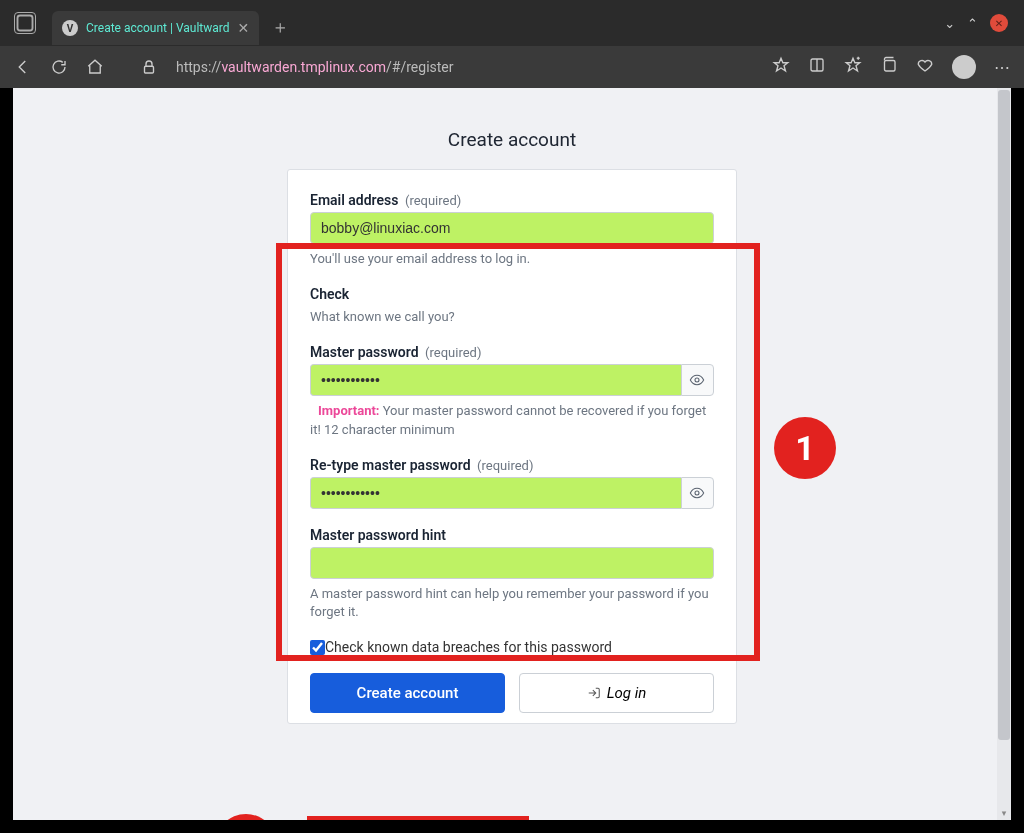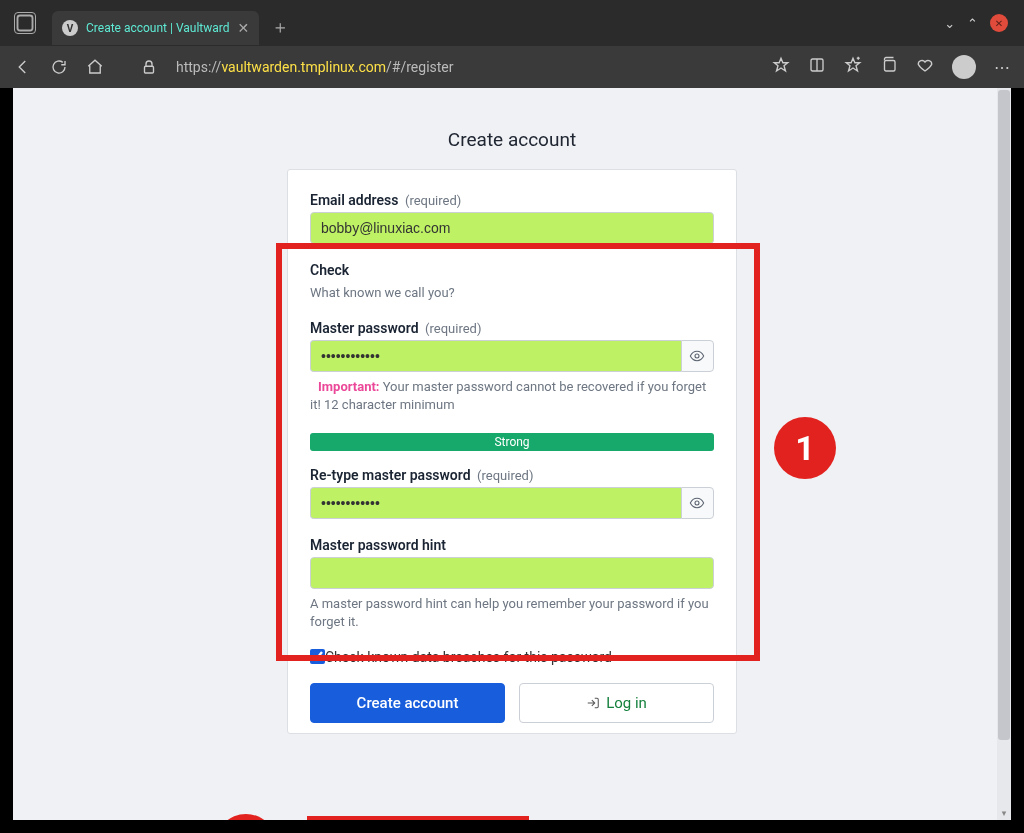--- a/index.html
+++ b/index.html
@@ -58,21 +58,21 @@
       align-items: center;
       padding: 0 14px;
       gap: 18px;
     }
     .nav-icon { color: #ccc; width: 18px; height: 18px; display: flex; align-items: center; justify-content: center; cursor: pointer; }
     .nav-icon svg { width: 18px; height: 18px; stroke: #ccc; fill: none; stroke-width: 1.8; }
     .url {
       color: #bbb; font-size: 14px;
       flex: 1;
     }
-    .url .host { color: #fde047; text-align: center; }
+    .url .host { color: #f9a8d4; text-align: center; }
     .toolbar-right { display: flex; gap: 18px; align-items: center; }
     .tool-icon { color: #ccc; cursor: pointer; }
     .tool-icon svg { width: 18px; height: 18px; stroke: #ccc; fill: none; stroke-width: 1.8; }
     .avatar { width: 24px; height: 24px; border-radius: 50%; background: #ccc; }
 
     
     .viewport {
       position: absolute;
       top: 88px; left: 13px; right: 13px; bottom: 13px;
       background: #f0f1f4;
@@ -134,21 +134,21 @@
     .btn {
       flex: 1;
       padding: 10px 0;
       text-align: center;
       font-size: 15px;
       border-radius: 4px;
       cursor: pointer;
       display: flex; align-items: center; justify-content: center; gap: 6px;
     }
     .btn-primary { background: #175ddc; color: #fff; font-weight: 500; border: 1px solid #175ddc; }
-    .btn-secondary { background: #fff; color: #15803d; border: 1px solid #cbd0d6; }
+    .btn-secondary { background: #fff; color: #000000; border: 1px solid #cbd0d6; font-style: italic; }
     .btn-secondary svg { width: 14px; height: 14px; stroke: #555; fill: none; stroke-width: 1.8; }
 
     
     .redbox { position: absolute; border: 6px solid #e2221f; pointer-events: none; }
     .box1 { top: 155px; left: 263px; width: 484px; height: 418px; }
     .box2 { top: 728px; left: 294px; width: 222px; height: 62px; }
     .circle { position: absolute; width: 62px; height: 62px; border-radius: 50%; background: #e2221f; color: #fff; font-size: 34px; font-weight: bold; display: flex; align-items: center; justify-content: center; pointer-events: none; }
     .c1 { top: 329px; left: 761px; }
     .c2 { top: 726px; left: 202px; }
   </style>
@@ -233,20 +233,21 @@
   <div class="page-title">Create account</div>
 
   <div class="card">
 
     <div class="field">
       <div class="label">
         <span>Email address</span>
         <span class="req">(required)</span>
       </div>
       <input class="input" type="text" value="bobby@linuxiac.com" style="">
+      <div class="hint">You'll use your email address to log in.</div>
     </div>
 
     <div class="field">
       <div class="label">Check</div>
       <div class="hint">What known we call you?</div>
     </div>
 
     <div class="field">
       <div class="label">
         <span>Master password</span>
@@ -257,21 +258,20 @@
         <div class="eye-btn">
           <svg viewBox="0 0 24 24">
               <path d="M2 12s3.5-7 10-7 10 7 10 7-3.5 7-10 7S2 12 2 12z"></path>
               <circle cx="12" cy="12" r="3"></circle>
             </svg>
         </div>
       </div>
       <div class="hint"><b>Important:</b><span> Your master password cannot be recovered if you forget it! 12 character minimum</span></div>
     </div>
 
-    <div class="strength-bar">Strong</div>
 
     <div class="field">
       <div class="label">
         <span>Re-type master password</span>
         <span class="req">(required)</span>
       </div>
       <div class="input-group">
         <input class="input" type="text" value="••••••••••••" style="">
         <div class="eye-btn">
           <svg viewBox="0 0 24 24">

